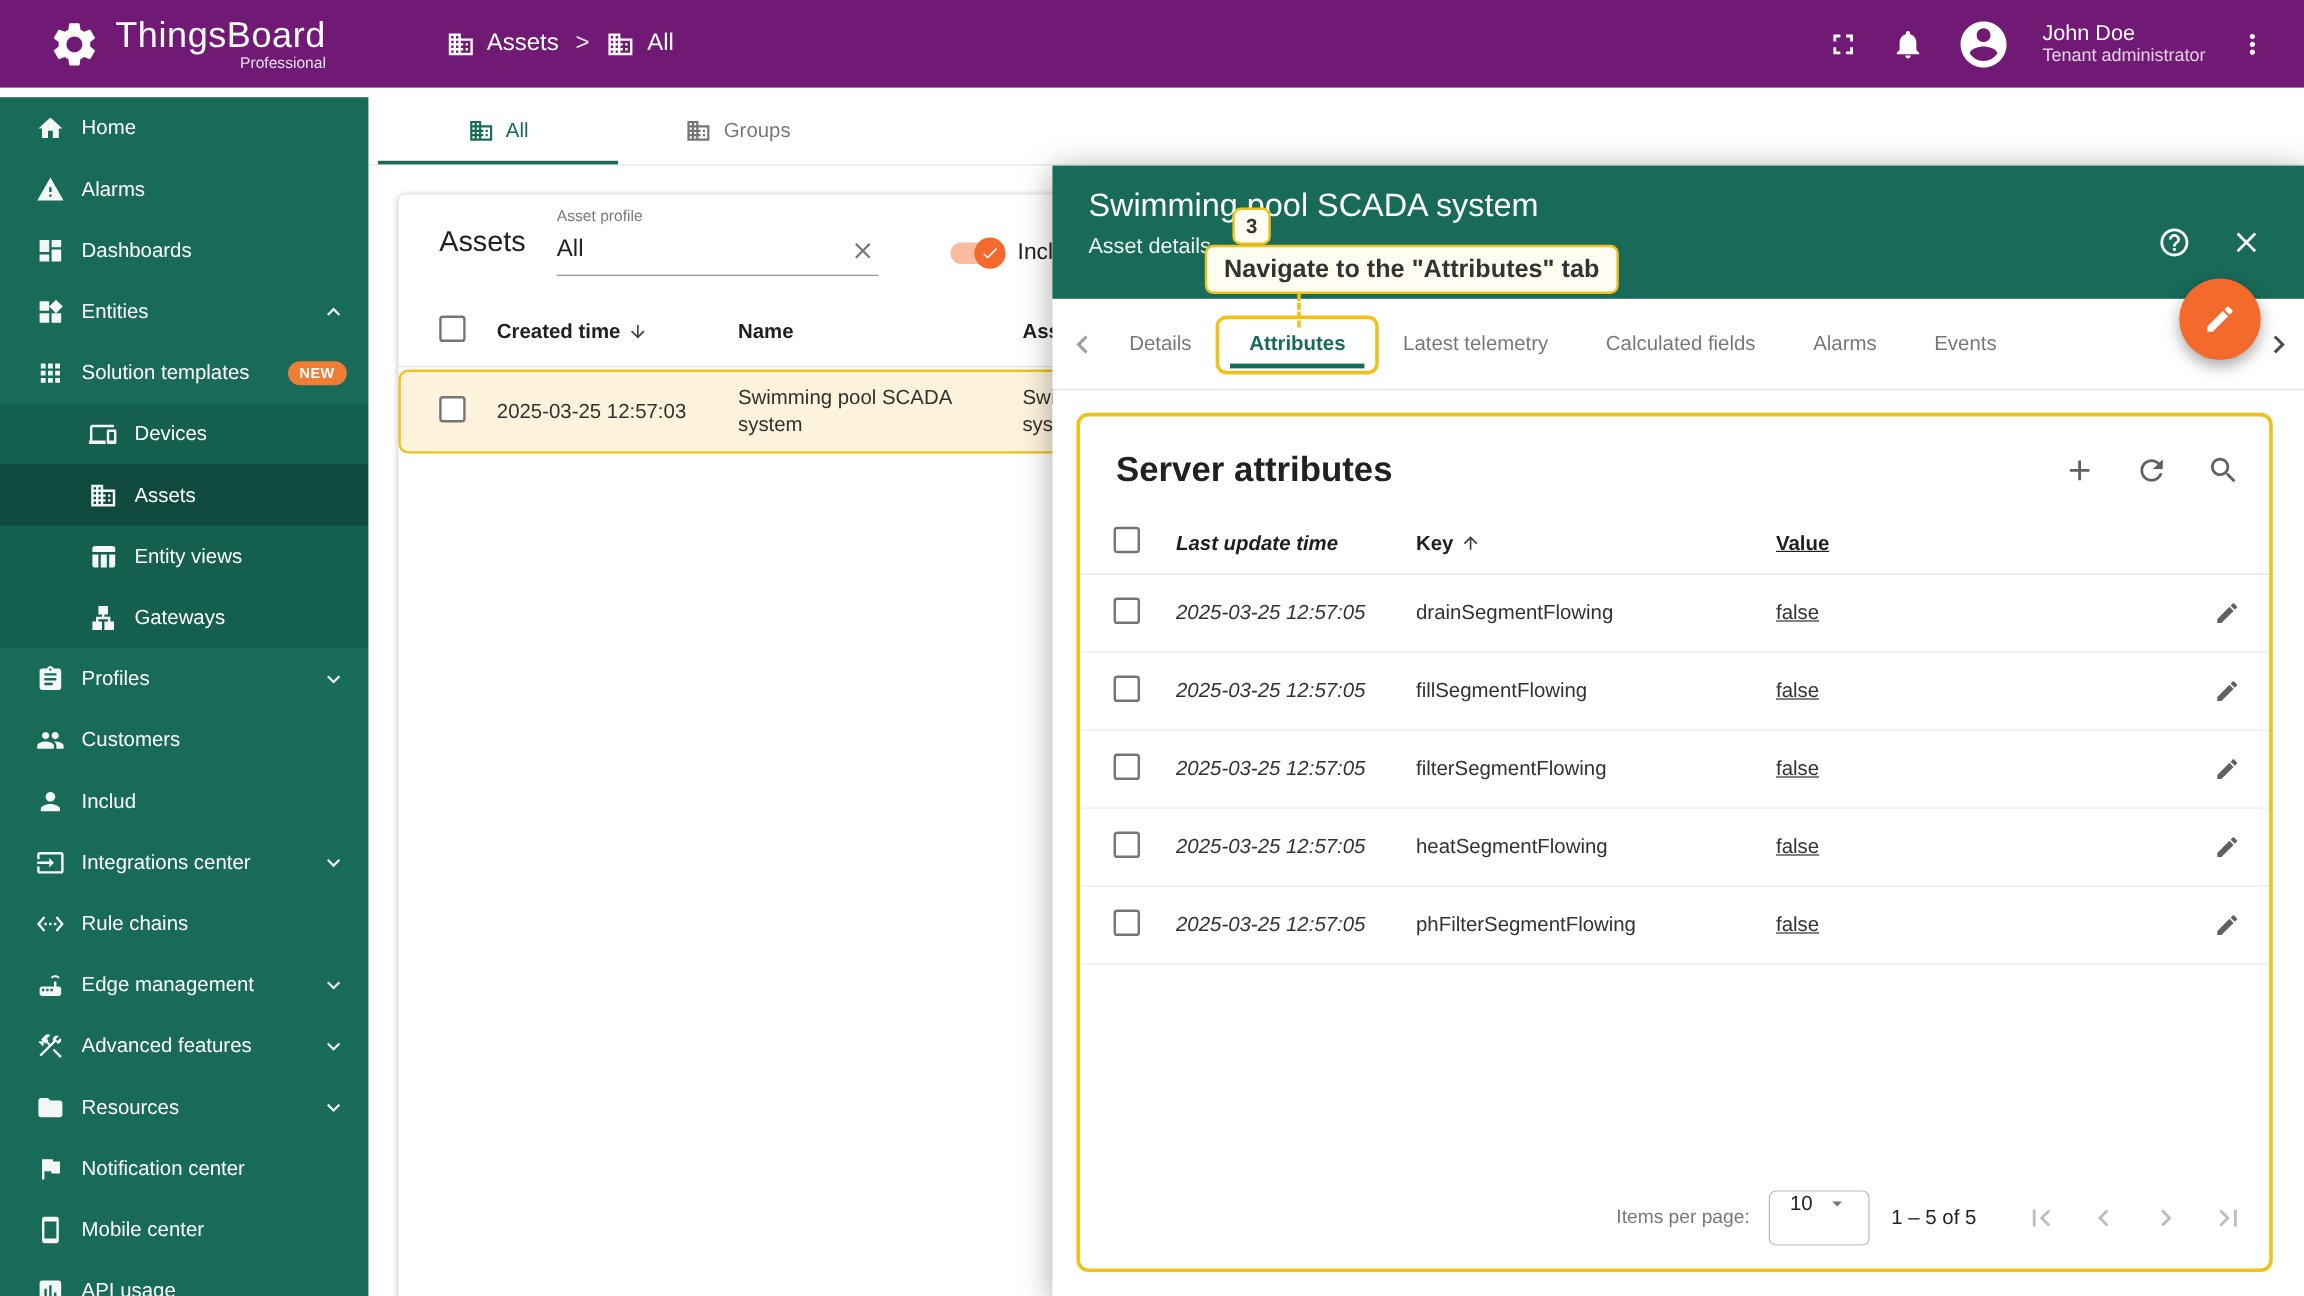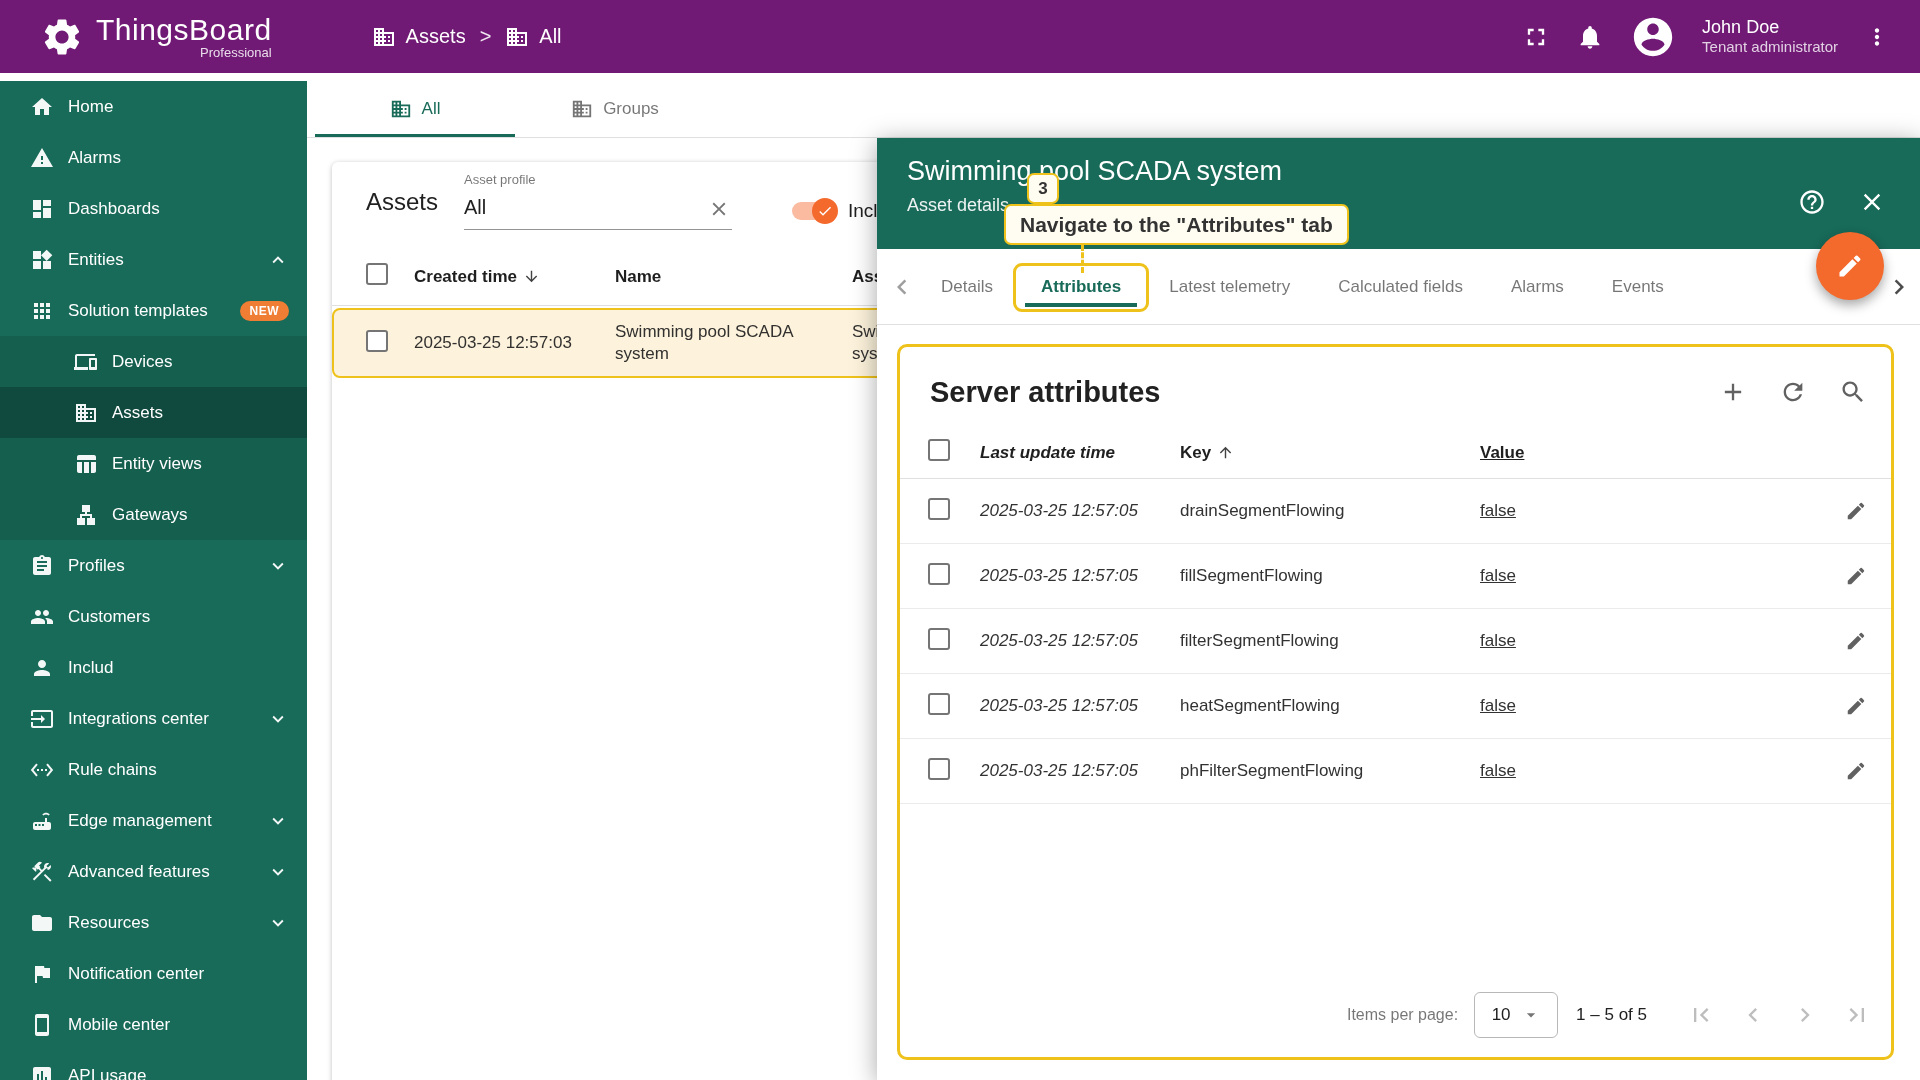--- a/index.html
+++ b/index.html
@@ -116,21 +116,21 @@
     border-bottom:1px solid rgba(0,0,0,.12); font-size:17px; font-weight:700; color:#1f1f1f; }
   .attr-row { height:65px; display:flex; align-items:center; padding-left:28px;
     border-bottom:1px solid rgba(0,0,0,.08); font-size:17px; color:rgba(33,33,33,.92); }
   .ac1 { width:52px; } .ac2 { width:200px;font-style:italic; } .ac3 { width:300px; } .ac4 { flex:1;text-decoration:underline; }
   .ac5 { width:64px; display:flex; justify-content:flex-end; padding-right:24px; color:#616161; }
   .ac5 svg { width:22px; height:22px; cursor:pointer; }
 
   .attr-foot { margin-top:auto; height:84px; display:flex; align-items:center; justify-content:flex-end;
     padding-right:20px; font-size:16px; color:rgba(0,0,0,.54); }
   .pp-select { margin-left:16px; width:84px; height:46px; border:1px solid rgba(0,0,0,.28); border-radius:6px;
-    display:flex; align-items:center; justify-content:center; gap:10px; font-size:17px; color:#212121; cursor:pointer; }
+    display:flex; justify-content:center; gap:10px; font-size:17px; color:#212121; cursor:pointer; }
   .pp-select svg { width:20px; height:20px; color:rgba(0,0,0,.54); }
   .pp-range { margin-left:18px; font-size:17px; color:#212121; }
   .pager { margin-left:40px; display:flex; align-items:center; gap:24px; color:rgba(0,0,0,.26); }
   .pager svg { width:28px; height:28px; cursor:pointer; }
 
   
   .anno-badge { position:absolute; left:150px; top:35px; width:32px; height:31px; background:#fffdf2;
     border:2.5px solid #eec21b; border-radius:7px; display:flex; align-items:center; justify-content:center;
     font-size:17px; font-weight:600; color:#333; z-index:90; }
   .anno-box { position:absolute; left:127px; top:66px; height:41px; background:#fffdf2;

